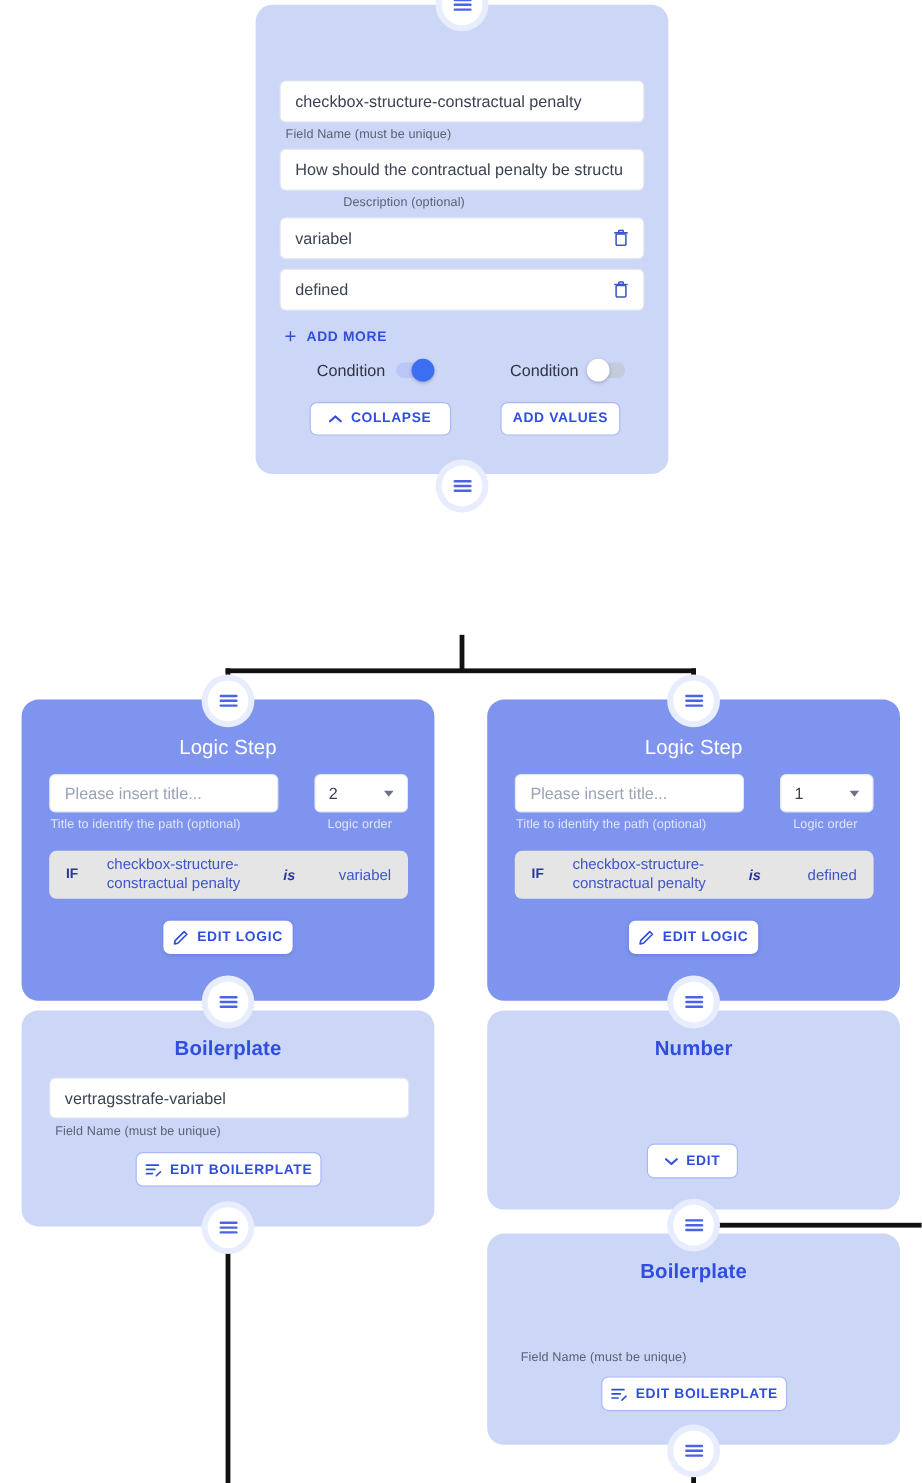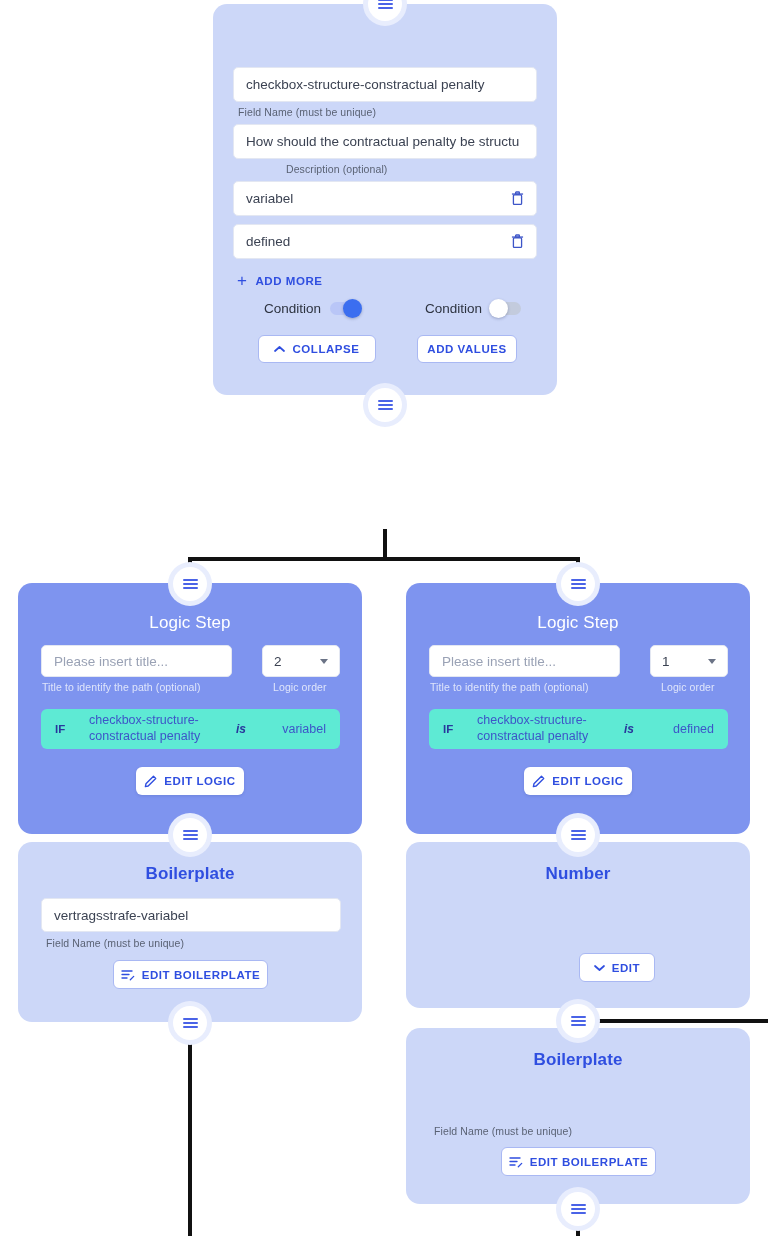--- a/index.html
+++ b/index.html
@@ -77,21 +77,21 @@
   .track.on{background:#b9c6f7;}
   .knob{
     position:absolute;top:-3px;width:19px;height:19px;border-radius:50%;
     box-shadow:0 1px 3px rgba(30,40,80,.3);
   }
   .track.on .knob{right:-2px;background:#3b6ef0;}
   .track.off .knob{left:-2px;background:#ffffff;}
 
   
   .cond{
-    position:absolute;background:#5eead4;border-radius:6px;box-sizing:border-box;
+    position:absolute;background:#e5e5e5;border-radius:6px;box-sizing:border-box;
     display:flex;align-items:center;padding:0 14px;
   }
   .cond .cif{font-size:11.5px;font-weight:700;color:#29379c;width:34px;flex:none;}
   .cond .cfield{font-size:12.5px;color:#3d55c8;line-height:1.25;flex:1;}
   .cond .cop{font-size:12px;font-weight:700;font-style:italic;color:#29379c;width:46px;text-align:center;flex:none;}
   .cond .cval{font-size:12.5px;color:#3d55c8;width:62px;text-align:right;flex:none;}
 
   
   .select{
     position:absolute;background:#ffffff;border-radius:5px;box-sizing:border-box;
@@ -301,21 +301,21 @@
   <div class="handle" style="left:173px;top:1006px;">
     <span class="bars">
         <i></i>
         <i></i>
         <i></i>
       </span>
   </div>
 
   <div class="card light" style="left:406px;top:842px;width:344px;height:166px;padding-left:43px;">
     <div class="card-title" style="position:absolute;left:0;top:22px;width:100%;">Number</div>
-    <div class="btn" style="left:133px;top:111px;width:76px;height:29px;margin-left:40px;">
+    <div class="btn" style="left:133px;top:111px;width:76px;height:29px;">
       <span>
         <svg class="icon" width="11" height="8" viewBox="0 0 11 8" fill="none" stroke="#2f4ee0" stroke-width="1.7" stroke-linecap="round" stroke-linejoin="round">
             <polyline points="1,2 5.5,6 10,2"></polyline>
           </svg>
       </span>
       <span>EDIT</span>
     </div>
   </div>
   <div class="handle" style="left:561px;top:818px;">
     <span class="bars">

